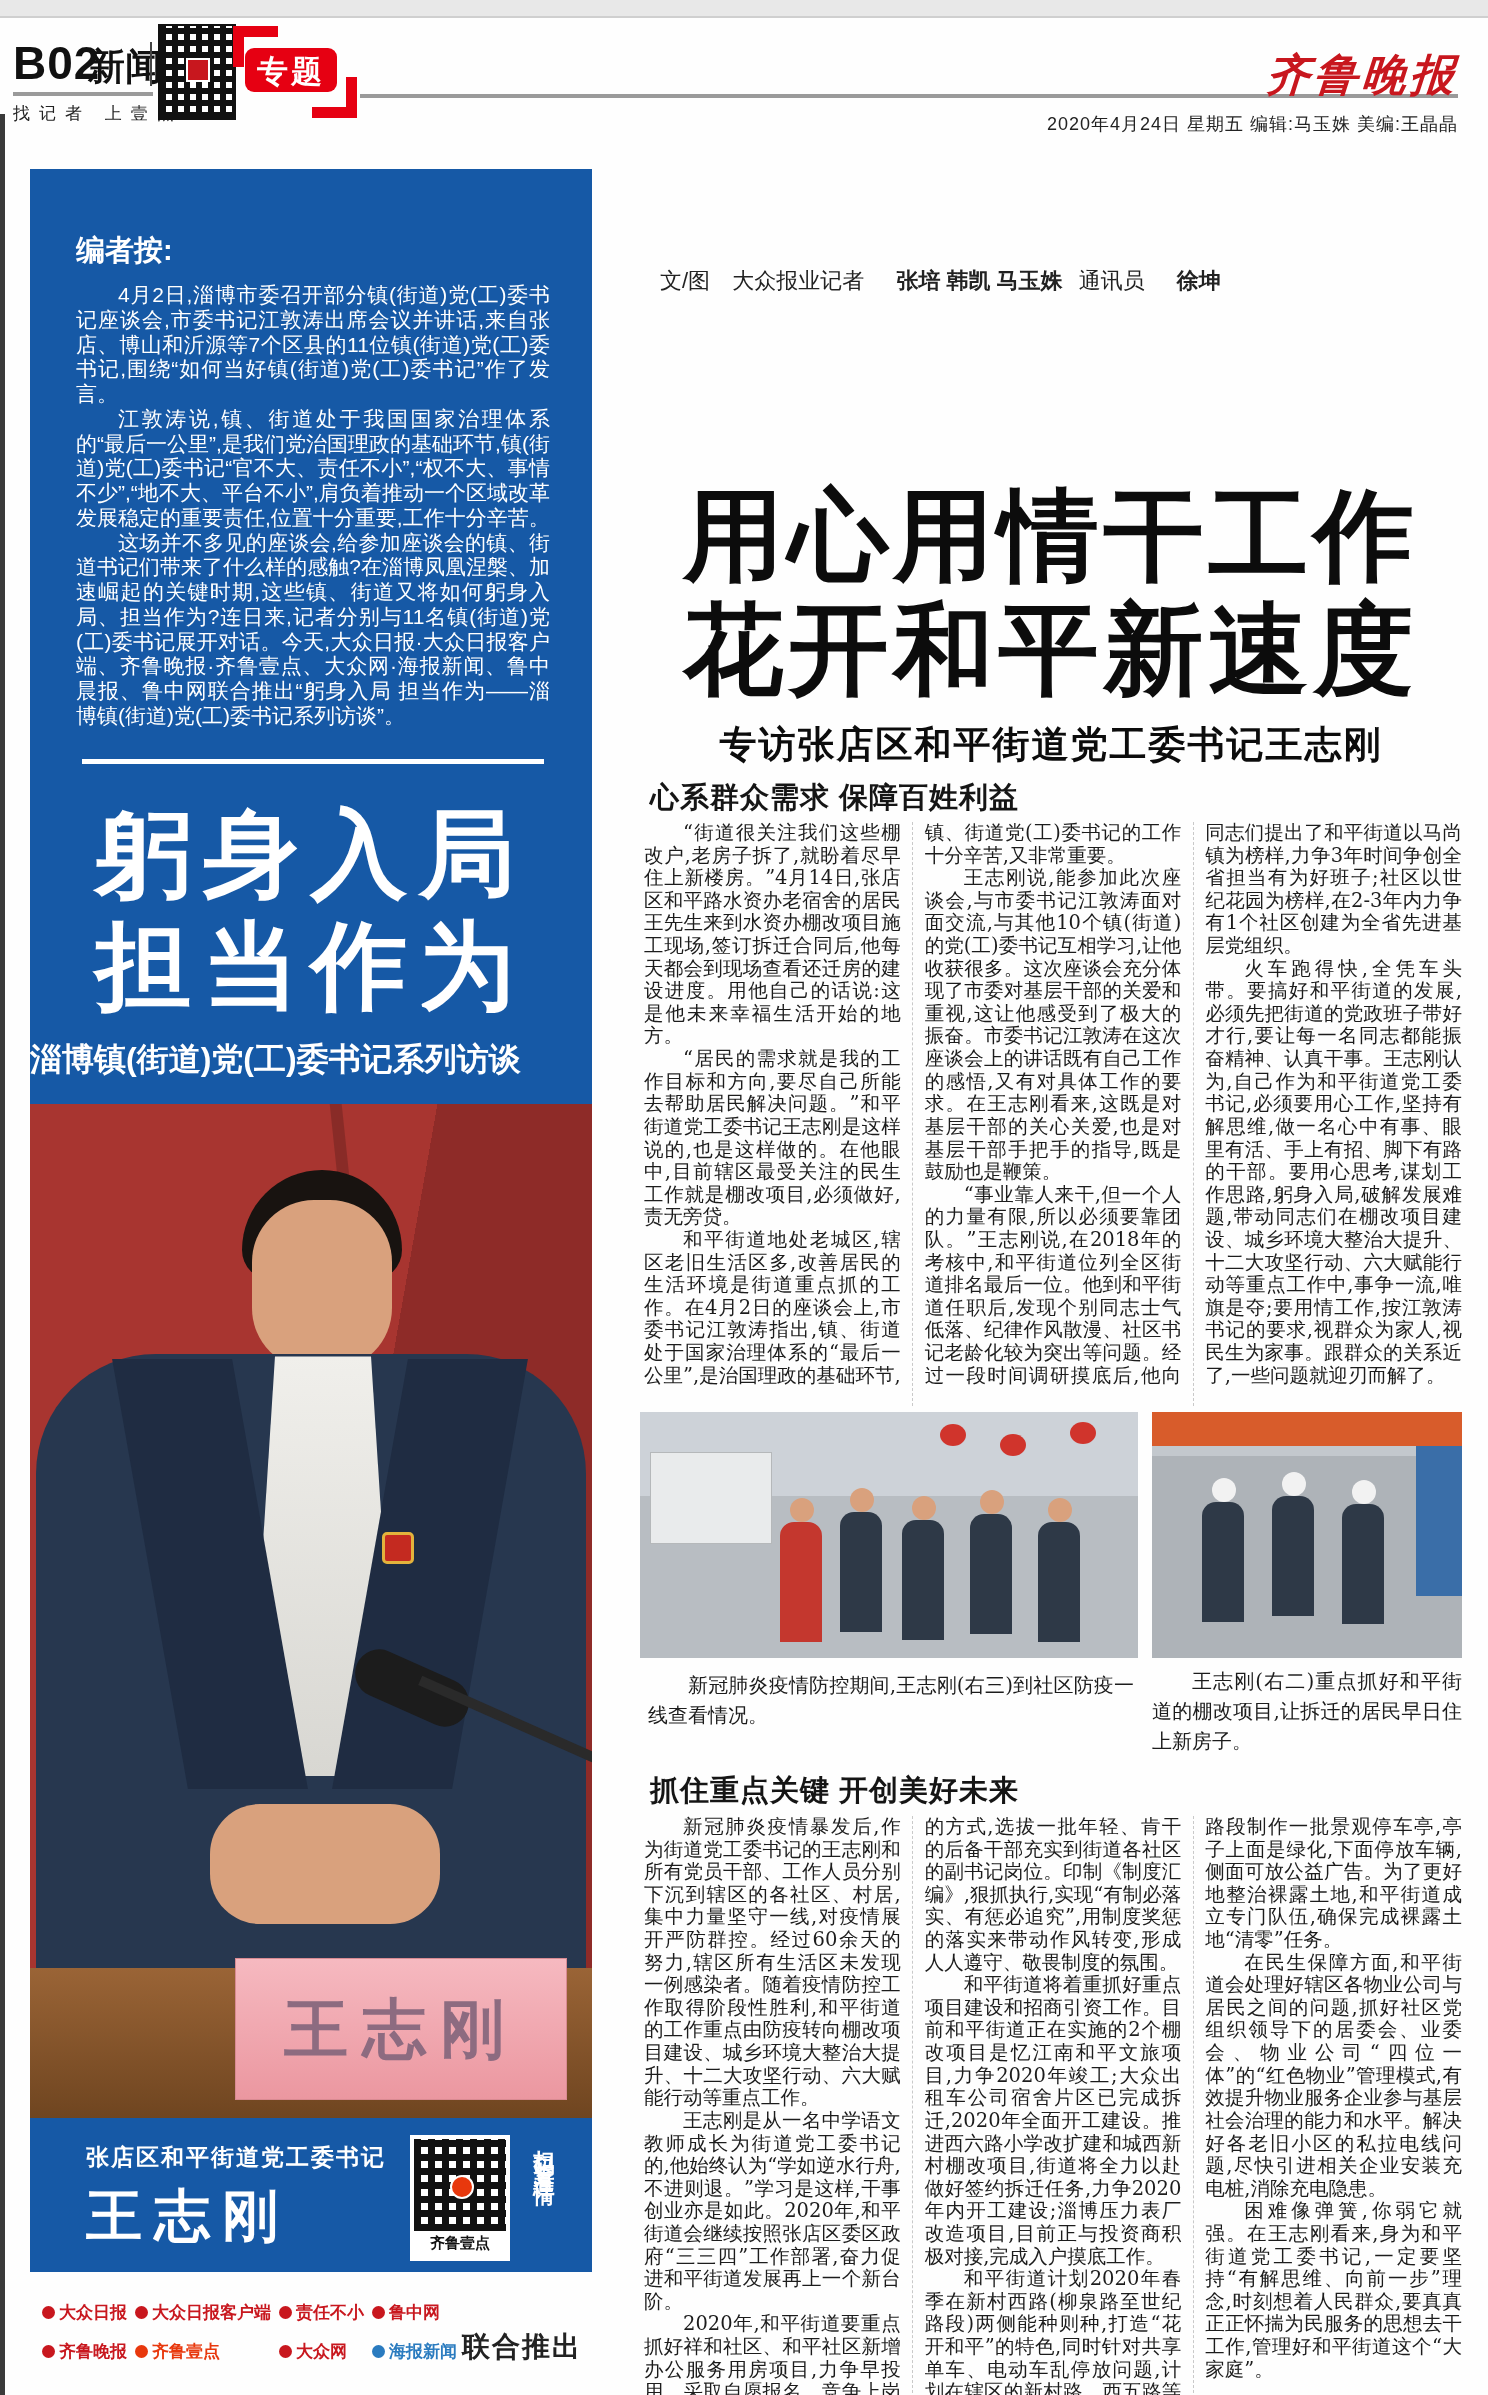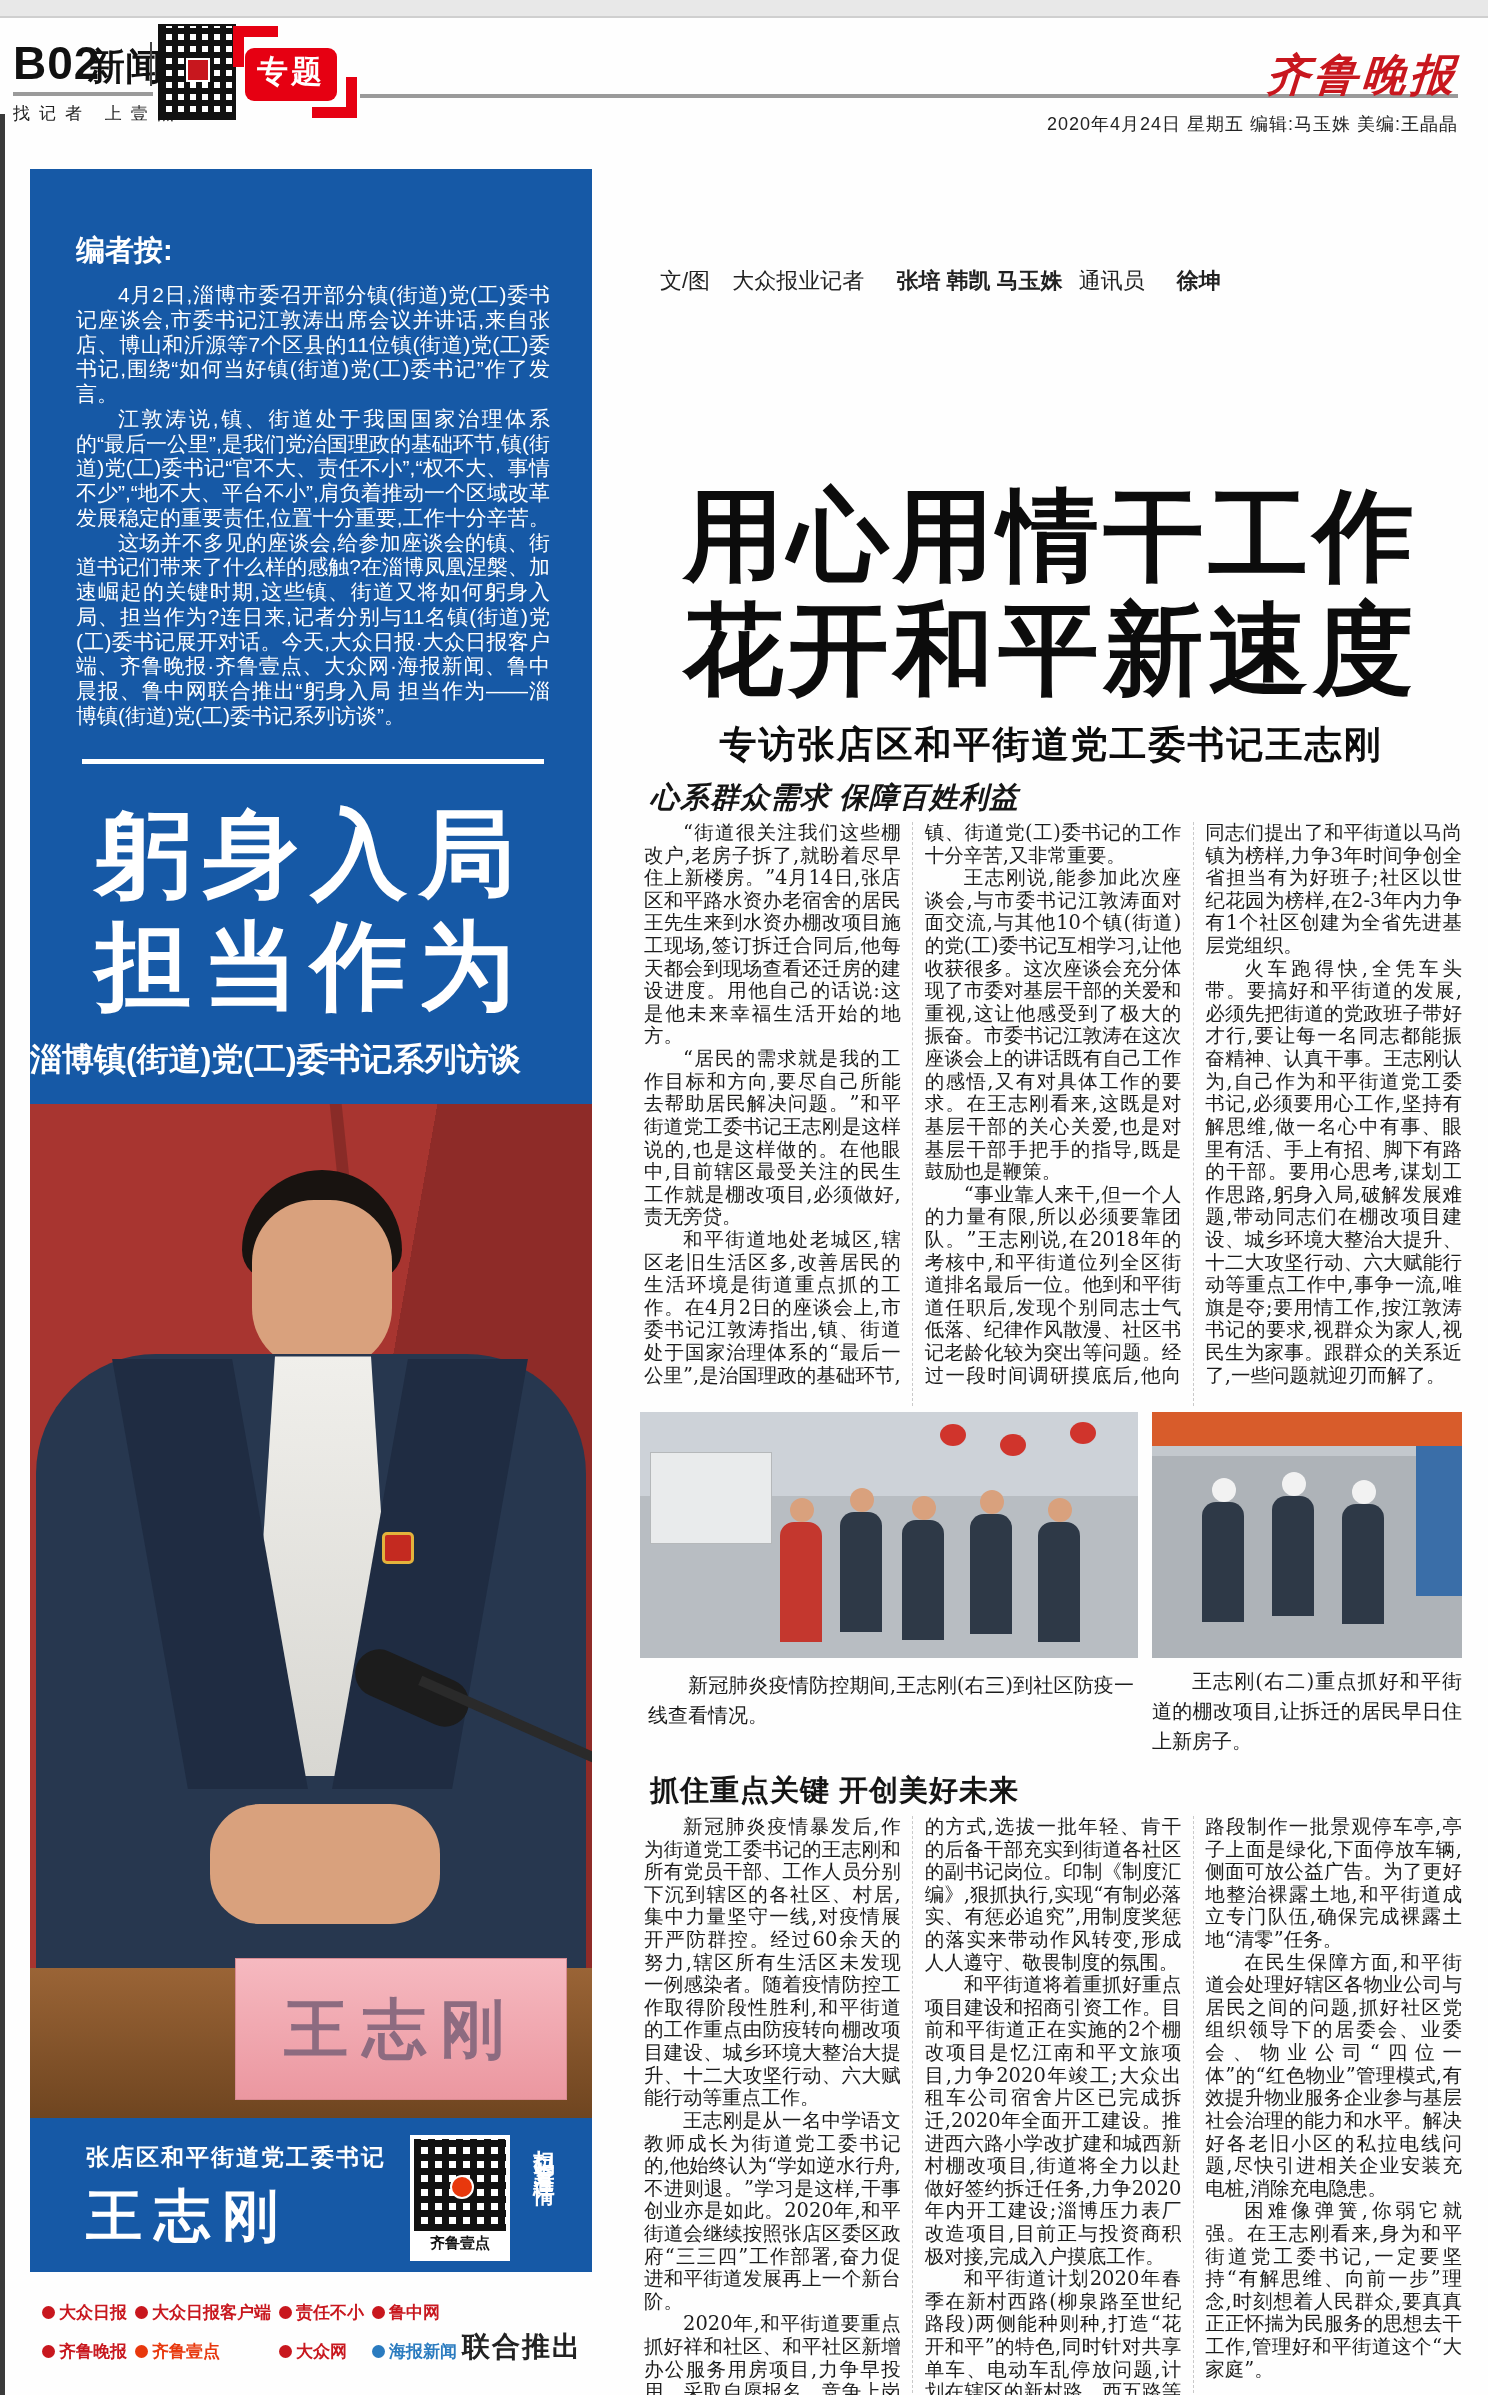--- a/index.html
+++ b/index.html
@@ -12,21 +12,21 @@
   .h-b02{position:absolute;left:13px;top:20px;font-size:46px;font-weight:bold;letter-spacing:1px;}
   .h-sec{position:absolute;left:88px;top:26px;font-size:37px;font-weight:600;}
   .h-vbar{position:absolute;left:150px;top:26px;width:2px;height:44px;background:#444;}
   .h-rule-left{position:absolute;left:13px;top:76px;width:140px;height:4px;background:#9a9a9a;}
   .h-tagline{position:absolute;left:13px;top:86px;font-size:17px;letter-spacing:9px;color:#222;}
   .h-qr{position:absolute;left:158px;top:8px;width:74px;height:92px;background:#fff;border:2px solid #111;
         background-image:repeating-linear-gradient(0deg,#111 0 6px,transparent 6px 12px),
                          repeating-linear-gradient(90deg,#111 0 6px,transparent 6px 12px);}
   .h-qr::after{content:"";position:absolute;left:26px;top:32px;width:20px;height:20px;background:#c8171e;border:2px solid #fff;}
   .badge-wrap{position:absolute;left:233px;top:10px;width:124px;height:92px;}
-  .badge{position:absolute;left:12px;top:22px;width:92px;height:53px;background:#e60012;border-radius:9px;
+  .badge{position:absolute;left:12px;top:22px;width:92px;height:44px;background:#e60012;border-radius:9px;
          color:#fff;font-size:31px;font-weight:bold;text-align:center;line-height:48px;letter-spacing:3px;}
   .brk-tl{position:absolute;left:0;top:0;width:34px;height:30px;border-left:11px solid #e60012;border-top:11px solid #e60012;}
   .brk-br{position:absolute;right:0;bottom:0;width:34px;height:30px;border-right:11px solid #e60012;border-bottom:11px solid #e60012;}
   .h-rule-main{position:absolute;left:360px;top:78px;width:1098px;height:4px;background:#9a9a9a;}
   .masthead{position:absolute;right:30px;top:30px;font-family:"DejaVu Serif",serif;font-style:italic;
             font-weight:bold;font-size:44px;color:#c8171e;letter-spacing:4px;transform:skewX(-4deg);}
   .dateline{position:absolute;right:30px;top:96px;font-size:18px;color:#222;letter-spacing:1px;}
 
   
   .blue-col{position:absolute;left:30px;top:153px;width:562px;height:2103px;background:#1659a6;color:#fff;}
@@ -81,21 +81,21 @@
   .byline{position:absolute;left:660px;top:250px;font-size:22px;color:#222;}
   .byline b{margin:0 10px;}
   .byline .sp{margin-right:16px;}
   .intro{position:absolute;left:648px;top:286px;width:814px;font-family:"DejaVu Serif",serif;
          font-size:24px;line-height:1.55;text-align:justify;text-indent:2em;color:#1a1a1a;}
   .headline{position:absolute;left:640px;top:462px;width:822px;text-align:center;}
   .hl{font-size:100px;font-weight:900;line-height:1.14;letter-spacing:5px;color:#0c0c0c;
       font-family:"Liberation Sans",sans-serif;}
   .subhead{margin-top:14px;font-size:37px;font-weight:bold;color:#0c0c0c;letter-spacing:2px;}
   .sec-head{position:absolute;left:650px;font-size:29px;font-weight:bold;color:#151515;letter-spacing:1px;}
-  .sh1{top:762px;font-style:italic;} .sh2{top:1755px;}
+  .sh1{top:762px;} .sh2{top:1755px;}
   .cols{position:absolute;left:644px;width:818px;column-count:3;column-gap:24px;
         column-rule:1px dashed #c9c9c9;column-fill:balance;
         font-family:"DejaVu Serif",serif;font-size:19.5px;line-height:1.16;text-align:justify;color:#1c1c1c;}
   .cols p{margin:0;text-indent:2em;}
   .cols1{top:806px;height:584px;} .cols2{top:1800px;height:592px;}
 
   
   .np{position:absolute;top:1396px;height:246px;overflow:hidden;}
   .np1{left:640px;width:498px;background:linear-gradient(#cdd2d8 0 34%,#b8bdc2 34% 100%);}
   .np2{left:1152px;width:310px;background:linear-gradient(#c3c8cd 0 18%,#aeb3b8 18% 100%);}

